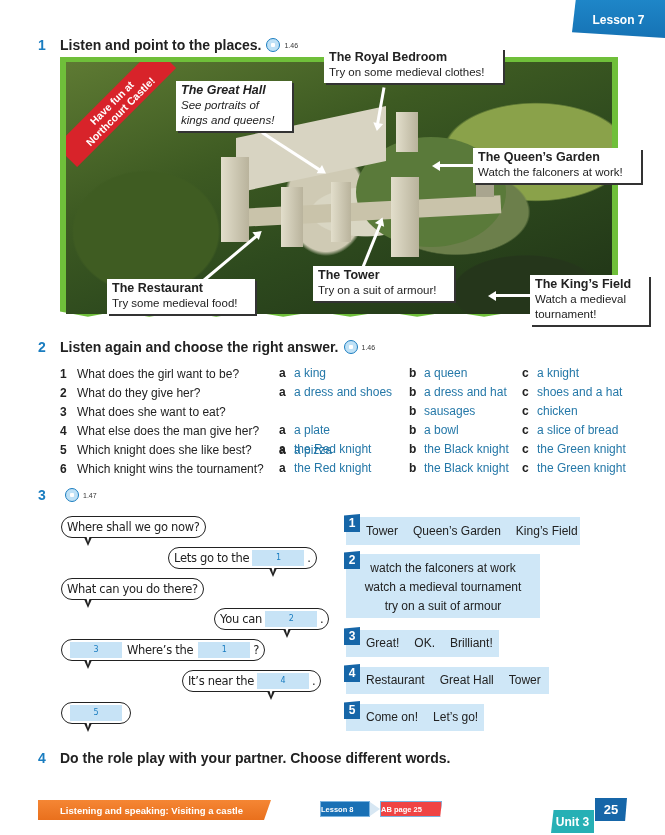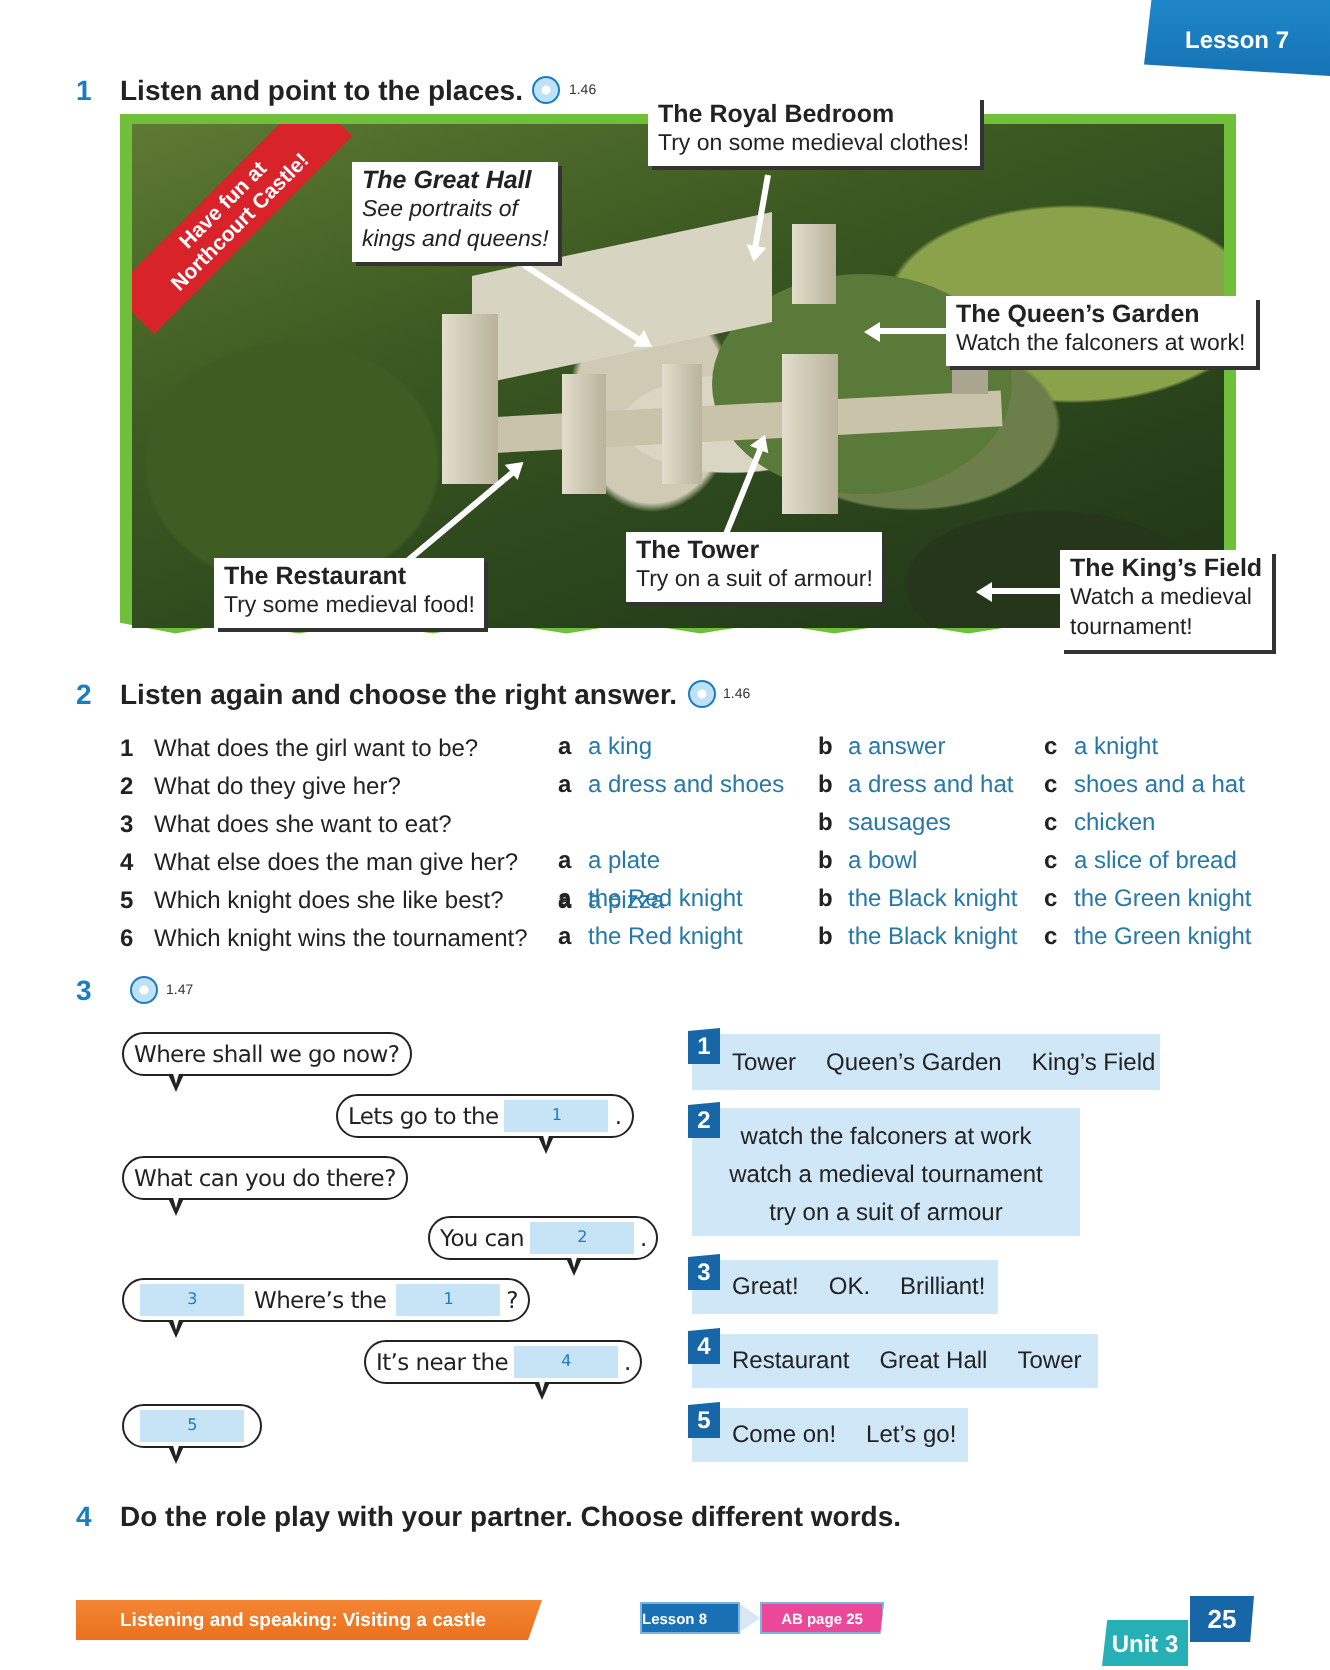--- a/index.html
+++ b/index.html
@@ -33,21 +33,21 @@
       linear-gradient(160deg, #5e7a33 0%, #3d5a22 35%, #2e4a1e 60%, #1f3316 100%); }
   .tower { position: absolute; background: linear-gradient(90deg, #e2decb, #b9b39c); }
   .wall { position: absolute; background: #c9c3aa; }
   .lawn { position: absolute; border-radius: 50%; background: #4d6a33; }
 
   .banner { position: absolute; left: 42px; top: 56px; width: 140px; height: 30px;
     background: #d8232a; color: #fff; font-weight: bold; font-size: 10.5px; line-height: 12px; text-align: center;
     transform: rotate(-45deg); transform-origin: center; display: flex; flex-direction: column; justify-content: center; }
   .banner-wrap { position: absolute; left: 66px; top: 62px; width: 120px; height: 120px; overflow: hidden; }
 
-  .callout { position: absolute; background: #fff; box-shadow: 2px 2px 0 #333; padding: 2px 5px 3px 5px; line-height: 15px; }
+  .callout { position: absolute; background: #fff; box-shadow: 2px 2px 0 #333; padding: 2px 18px 3px 5px; line-height: 15px; }
   .callout .t { font-weight: bold; font-size: 12.5px; color: #222; display: block; }
   .callout .d { font-size: 11.5px; color: #222; display: block; }
   .arrow { position: absolute; height: 3px; background: #fff; transform-origin: left center; }
   .arrow::after { content: ""; position: absolute; right: -6px; top: -4px; border-left: 8px solid #fff; border-top: 5.5px solid transparent; border-bottom: 5.5px solid transparent; }
 
   
   .q-row { position: absolute; left: 60px; height: 19px; font-size: 12px; display: flex; align-items: center; white-space: nowrap; }
   .q-row .qn { width: 17px; font-weight: bold; }
   .q-row .qt { width: 203px; }
   .opt { position: absolute; font-size: 12px; white-space: nowrap; }
@@ -67,22 +67,22 @@
   .wordbox .words { display: flex; gap: 15px; white-space: nowrap; }
   .wordbox .lines { text-align: center; line-height: 19px; }
 
   
   .footer-left { position: absolute; left: 38px; top: 800px; width: 233px; height: 20px;
     background: linear-gradient(180deg, #f58634, #e9701d); color: #fff; font-size: 9.5px; font-weight: bold;
     display: flex; align-items: center; padding-left: 22px; clip-path: polygon(0 0, 100% 0, 97% 100%, 0 100%); }
   .footer-lesson { position: absolute; left: 320px; top: 801px; width: 50px; height: 16px; background: #1970b5; border: 1px solid #7bb4e0;
     color: #fff; font-size: 7.5px; font-weight: bold; display: flex; align-items: center; justify-content: flex-start; }
   .footer-arrow { position: absolute; left: 370px; top: 802px; border-left: 10px solid #d7e7f3; border-top: 7px solid transparent; border-bottom: 7px solid transparent; }
-  .footer-ab { position: absolute; left: 380px; top: 801px; width: 62px; height: 16px; background: #ec4899; border: 1px solid #7bb4e0;
-    color: #fff; font-size: 7.5px; font-weight: bold; display: flex; align-items: center; justify-content: center; clip-path: polygon(0 0, 100% 0, 97% 100%, 0 100%); }
+  .footer-ab { position: absolute; left: 380px; top: 801px; width: 62px; height: 16px; background: #ef4444; border: 1px solid #7bb4e0;
+    color: #fff; font-size: 7.5px; font-weight: bold; display: flex; align-items: center; justify-content: flex-start; clip-path: polygon(0 0, 100% 0, 97% 100%, 0 100%); }
   .footer-unit { position: absolute; left: 551px; top: 798px; width: 43px; height: 23px; background: #26b0b5; color: #fff; font-weight: bold; font-size: 12px;
     display: flex; align-items: center; justify-content: center; clip-path: polygon(6% 0, 100% 0, 100% 100%, 0 100%); margin-top: 12px; }
   .footer-page { position: absolute; left: 595px; top: 798px; width: 32px; height: 23px; background: #1666a8; color: #fff; font-weight: bold; font-size: 13px;
     display: flex; align-items: center; justify-content: center; clip-path: polygon(0 0, 100% 0, 94% 100%, 0 100%); }
 </style>
 </head>
 <body>
 
 <div class="lesson-tab">
     <span>Lesson 7</span>
@@ -154,21 +154,21 @@
   <span class="cd-icon"></span>
   <span class="track">1.46</span>
 </div>
 
 <div id="questions">
     <div class="q-row" style="top: 364px;">
       <span class="qn">1</span>
       <span class="qt">What does the girl want to be?</span>
     </div>
     <div class="opt" style="left: 279px; top: 366px;"><span class="l">a</span><span class="v">a king</span></div>
-    <div class="opt" style="left: 409px; top: 366px;"><span class="l">b</span><span class="v">a answer</span></div>
+    <div class="opt" style="left: 409px; top: 366px;"><span class="l">b</span><span class="v">a queen</span></div>
     <div class="opt" style="left: 522px; top: 366px;"><span class="l">c</span><span class="v">a knight</span></div>
     <div class="q-row" style="top: 383px;">
       <span class="qn">2</span>
       <span class="qt">What do they give her?</span>
     </div>
     <div class="opt" style="left: 279px; top: 385px;"><span class="l">a</span><span class="v">a dress and shoes</span></div>
     <div class="opt" style="left: 409px; top: 385px;"><span class="l">b</span><span class="v">a dress and hat</span></div>
     <div class="opt" style="left: 522px; top: 385px;"><span class="l">c</span><span class="v">shoes and a hat</span></div>
     <div class="q-row" style="top: 402px;">
       <span class="qn">3</span>

